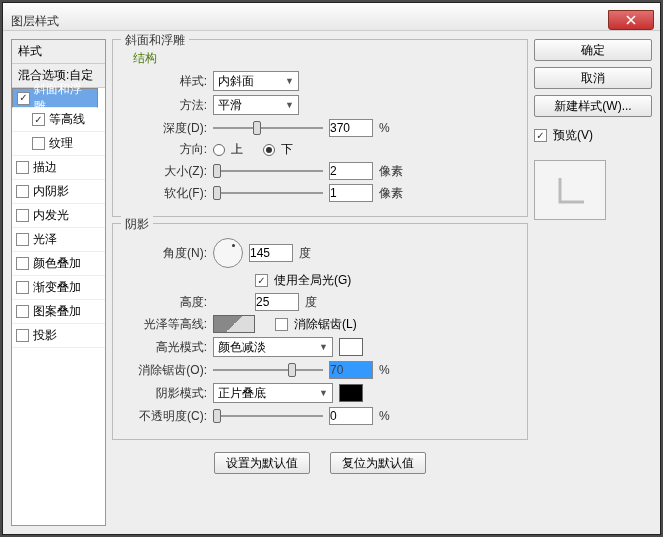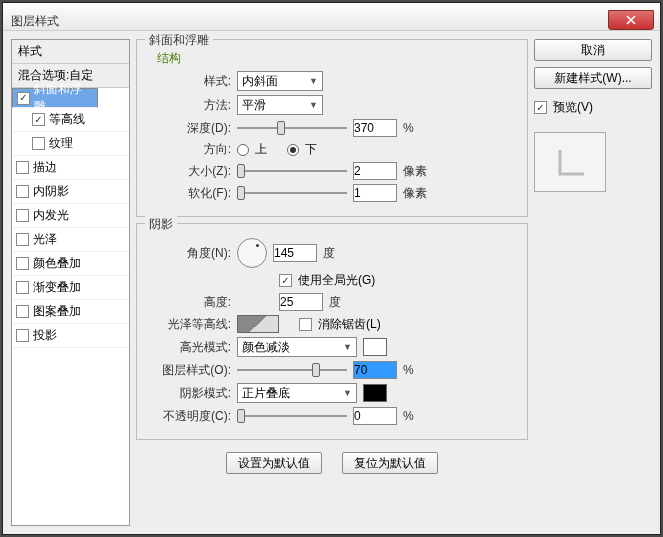--- a/index.html
+++ b/index.html
@@ -3,40 +3,40 @@
 <meta charset="utf-8">
 <style>
 *{box-sizing:border-box;margin:0;padding:0;font-family:"Microsoft YaHei",SimSun,sans-serif;font-size:12px}
 body{background:#4a4a4a;padding:2px}
 .window{width:659px;height:533px;background:#eee;border:1px solid #222;display:flex;flex-direction:column}
 .titlebar{height:28px;background:linear-gradient(#fdfdfd,#e8e8e8);display:flex;align-items:flex-end;padding:0 0 0 8px;border-bottom:1px solid #ccc}
 .titlebar .title{flex:1;color:#333}
 .closebtn{width:46px;height:20px;background:linear-gradient(#e07070,#c83030);border:1px solid #803020;border-radius:0 0 3px 3px;display:flex;align-items:center;justify-content:center;margin-right:6px;margin-top:-6px;cursor:pointer}
 .closebtn svg{width:10px;height:10px}
 .body{flex:1;background:#eee;display:flex;padding:8px;gap:6px}
-.sidebar{width:119px;border:1px solid #999;background:#fff}
+.sidebar{width:95px;border:1px solid #999;background:#fff}
 .sidebar .hdr{padding:3px 6px;background:#eee;border-bottom:1px solid #ccc}
 .sidebar .row{display:flex;align-items:center;padding:3px 4px;gap:4px;border-bottom:1px solid #eee;cursor:pointer}
 .sidebar .row.sel{background:#6ea6e8;color:#fff}
 .sidebar .row.sub{padding-left:20px}
 .chk{width:13px;height:13px;border:1px solid #888;background:#fff;display:inline-flex;align-items:center;justify-content:center;font-size:10px;color:#333}
 .chk.on::after{content:"✓";line-height:10px}
 .main{flex:1;display:flex;gap:6px}
 .content{flex:1;display:flex;flex-direction:column;gap:6px}
 .group{border:1px solid #bbb;padding:10px 12px 10px 12px;position:relative}
 .group>.legend{position:absolute;top:-8px;left:8px;background:#eee;padding:0 4px;color:#333}
 .row2{display:flex;align-items:center;margin:4px 0;gap:6px}
 .lbl{width:82px;text-align:right;color:#333}
 .sel{width:86px;height:20px;border:1px solid #888;background:#fff;display:flex;align-items:center;padding:1px 4px;justify-content:space-between;cursor:pointer}
 .sel .tri{font-size:9px;color:#555}
 .slider{flex:0 0 110px;height:16px;position:relative;display:flex;align-items:center}
 .slider .track{flex:1;height:2px;background:#999}
 .slider .thumb{position:absolute;width:8px;height:14px;background:#ddd;border:1px solid #666;border-radius:2px;top:1px}
 .numbox{width:44px;height:18px;border:1px solid #888;background:#fff;padding:0 0;display:flex;align-items:center}
-.numbox.hl{background:#3399ff;color:#000000}
+.numbox.hl{background:#3399ff;color:#404040}
 .unit{color:#333}
 .radio{width:12px;height:12px;border:1px solid #666;border-radius:50%;display:inline-flex;align-items:center;justify-content:center;background:#fff}
 .radio.on::after{content:"";width:6px;height:6px;background:#333;border-radius:50%}
 .angle{width:30px;height:30px;border:1px solid #888;border-radius:50%;position:relative;background:#f6f6f6}
 .angle .dot{position:absolute;width:3px;height:3px;background:#333;border-radius:50%;top:5px;left:18px}
 .swatch{width:42px;height:18px;border:1px solid #666;background:linear-gradient(135deg,#888 0 50%,#ddd 50% 100%);cursor:pointer}
 .swatch.white{background:#fff}
 .swatch.black{background:#000}
 .rightcol{width:118px;display:flex;flex-direction:column;gap:6px}
 .btn{height:22px;border:1px solid #888;background:linear-gradient(#fdfdfd,#e6e6e6);display:flex;align-items:center;justify-content:center;cursor:pointer;border-radius:2px}
@@ -209,21 +209,21 @@
           </div>
           <div class="row2">
             <span class="lbl">高光模式:</span>
             <div class="sel" style="width:120px">
                 <span>颜色减淡</span>
                 <span class="tri">▼</span>
               </div>
             <div class="swatch white" style="width:24px"></div>
           </div>
           <div class="row2">
-            <span class="lbl">图层样式(O):</span>
+            <span class="lbl">消除锯齿(O):</span>
             <div class="slider">
                 <div class="track"></div>
                 <div class="thumb" style="left:75px"></div>
               </div>
             <div class="numbox hl">
                 <span>70</span>
               </div>
             <span class="unit">%</span>
           </div>
           <div class="row2">
@@ -252,20 +252,23 @@
               <span>设置为默认值</span>
             </div>
           <div class="btn">
               <span>复位为默认值</span>
             </div>
         </div>
       </div>
 
       <div class="rightcol">
         <div class="btn">
+            <span>确定</span>
+          </div>
+        <div class="btn">
             <span>取消</span>
           </div>
         <div class="btn">
             <span>新建样式(W)...</span>
           </div>
         <div class="row2" style="margin-top:4px">
           <span class="chk on"></span>
           <span>预览(V)</span>
         </div>
         <div class="preview">

